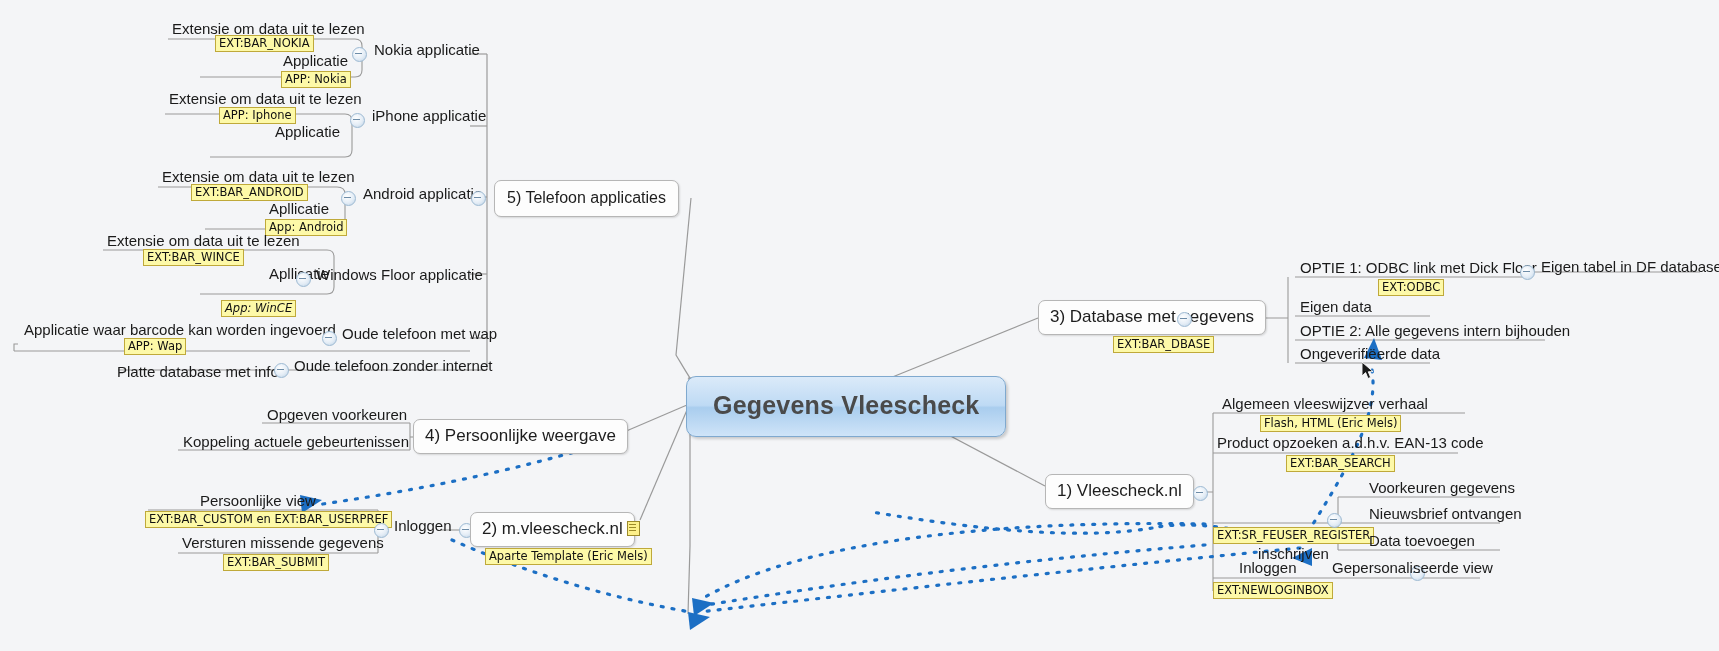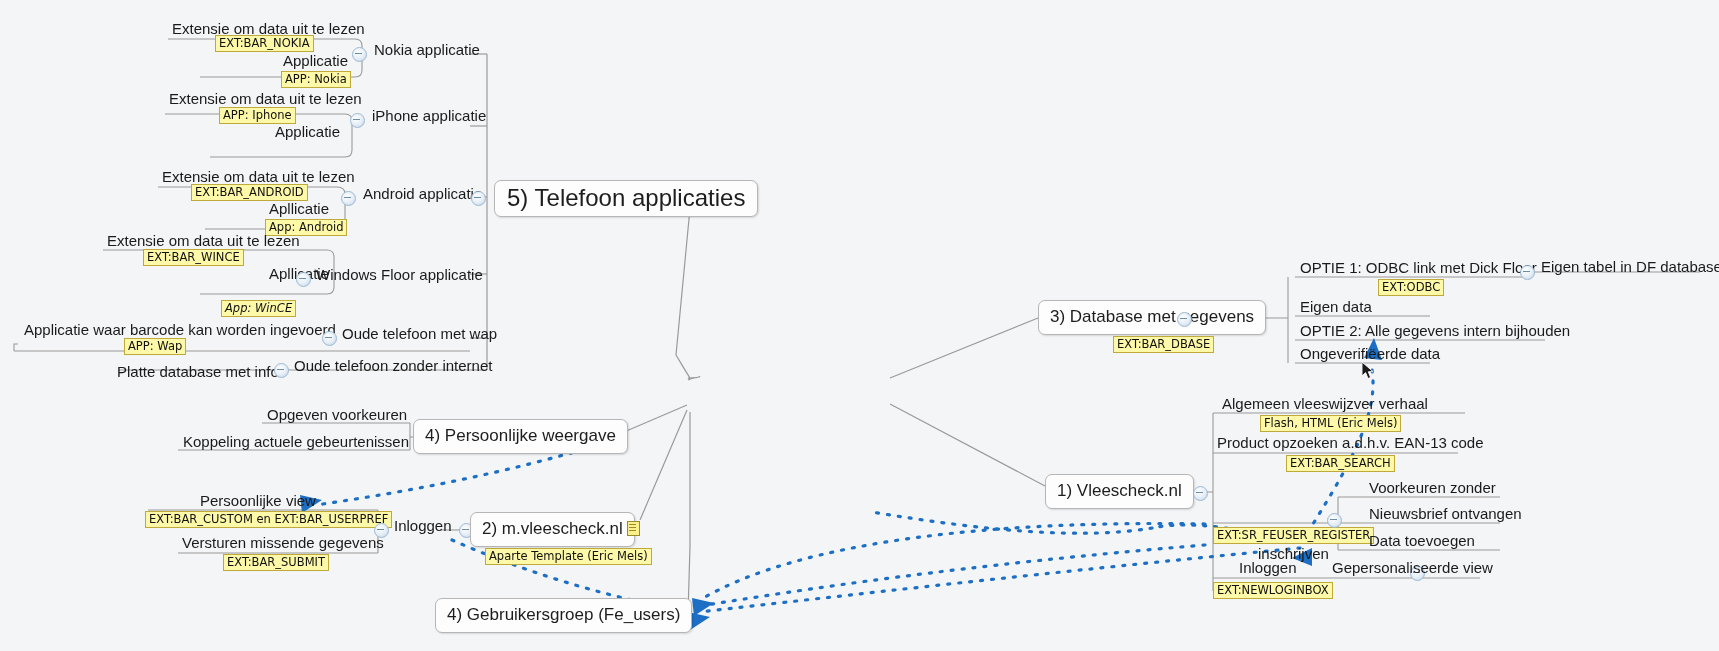--- a/index.html
+++ b/index.html
@@ -36,21 +36,21 @@
     font-family:"DejaVu Sans", sans-serif;
   }
 
   
   .box{
     position:absolute;
     background:#fdfdfd;
     border:1px solid #b6b6b6;
     border-radius:7px;
     box-shadow:1px 1px 2px rgba(0,0,0,.13);
-    font-size:24px;
+    font-size:16px;
     color:#1d1d1d;
     white-space:nowrap;
     padding:6px 12px 7px 12px;
     line-height:22px;
   }
   .box.sm{font-size:17px;padding:5px 11px 6px 11px;}
 
   
   .central{
     position:absolute;
@@ -230,20 +230,21 @@
   <div class="toggle" style="left:322px;top:331px;"></div>
   <div class="lnode" style="left:338px;top:325px;">Oude telefoon met wap</div>
 
   <div class="lnode" style="left:113px;top:363px;">Platte database met info</div>
   <div class="toggle" style="left:274px;top:363px;"></div>
   <div class="lnode" style="left:290px;top:357px;">Oude telefoon zonder internet</div>
 
   <div class="toggle" style="left:471px;top:191px;"></div>
   <div class="box" style="left:494px;top:180px;">5) Telefoon applicaties</div>
 
+  <div class="central" style="left:686px;top:376px;">Gegevens Vleescheck</div>
 
   <div class="box sm" style="left:1038px;top:300px;">3) Database met gegevens</div>
   <div class="note" style="left:1113px;top:336px;">EXT:BAR_DBASE</div>
   <div class="toggle" style="left:1177px;top:312px;"></div>
 
   <div class="lnode" style="left:1296px;top:259px;">OPTIE 1: ODBC link met Dick Floor</div>
   <div class="note" style="left:1378px;top:279px;">EXT:ODBC</div>
   <div class="toggle" style="left:1520px;top:265px;"></div>
   <div class="lnode" style="left:1537px;top:258px;">Eigen tabel in DF database</div>
 
@@ -261,21 +262,21 @@
   <div class="lnode" style="left:1218px;top:395px;">Algemeen vleeswijzver verhaal</div>
   <div class="note" style="left:1248px;top:415px;margin-left:12px;">Flash, HTML (Eric Mels)</div>
 
   <div class="lnode" style="left:1213px;top:434px;">Product opzoeken a.d.h.v. EAN-13 code</div>
   <div class="note" style="left:1286px;top:455px;">EXT:BAR_SEARCH</div>
 
   <div class="lnode" style="left:1254px;top:505px;margin-top:40px;">inschrijven</div>
   <div class="note" style="left:1213px;top:527px;">EXT:SR_FEUSER_REGISTER</div>
   <div class="toggle" style="left:1327px;top:513px;"></div>
 
-  <div class="lnode" style="left:1365px;top:479px;">Voorkeuren zonder</div>
+  <div class="lnode" style="left:1365px;top:479px;">Voorkeuren gegevens</div>
   <div class="lnode" style="left:1365px;top:505px;">Nieuwsbrief ontvangen</div>
   <div class="lnode" style="left:1365px;top:532px;">Data toevoegen</div>
 
   <div class="lnode" style="left:1235px;top:559px;">Inloggen</div>
   <div class="note" style="left:1213px;top:582px;">EXT:NEWLOGINBOX</div>
   <div class="toggle" style="left:1410px;top:566px;"></div>
   <div class="lnode" style="left:1328px;top:559px;">Gepersonaliseerde view</div>
 
   <div class="lnode" style="left:263px;top:406px;">Opgeven voorkeuren</div>
   <div class="lnode" style="left:179px;top:433px;">Koppeling actuele gebeurtenissen</div>
@@ -290,15 +291,14 @@
   <div class="toggle" style="left:374px;top:523px;"></div>
   <div class="lnode" style="left:390px;top:517px;">Inloggen</div>
   <div class="toggle" style="left:459px;top:523px;"></div>
 
   <div class="box sm" style="left:470px;top:512px;">
     <span>2) m.vleescheck.nl</span>
   </div>
   <div class="pageicon" style="left:627px;top:521px;"></div>
   <div class="note" style="left:485px;top:548px;">Aparte Template (Eric Mels)</div>
 
-  <div class="box sm" style="left:435px;top:598px;">4) Gebruikersgroep (Fe_users)</div>
 
 </div>
 
 </body></html>

